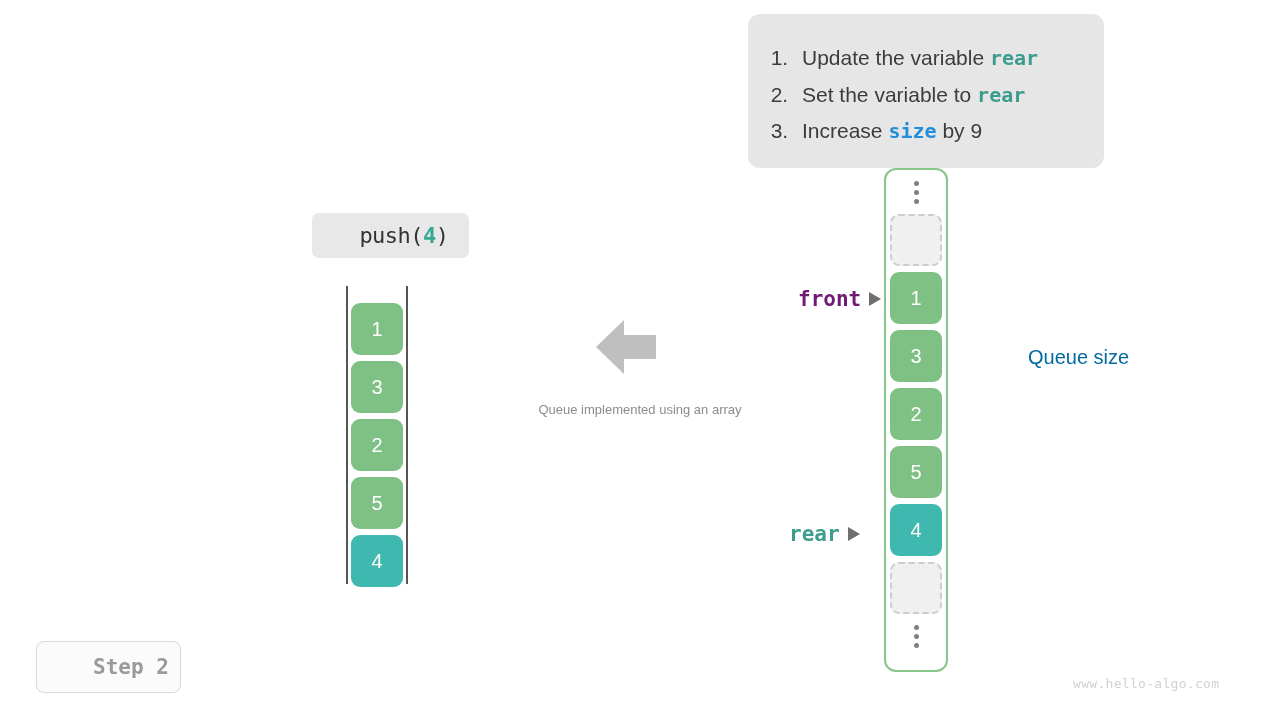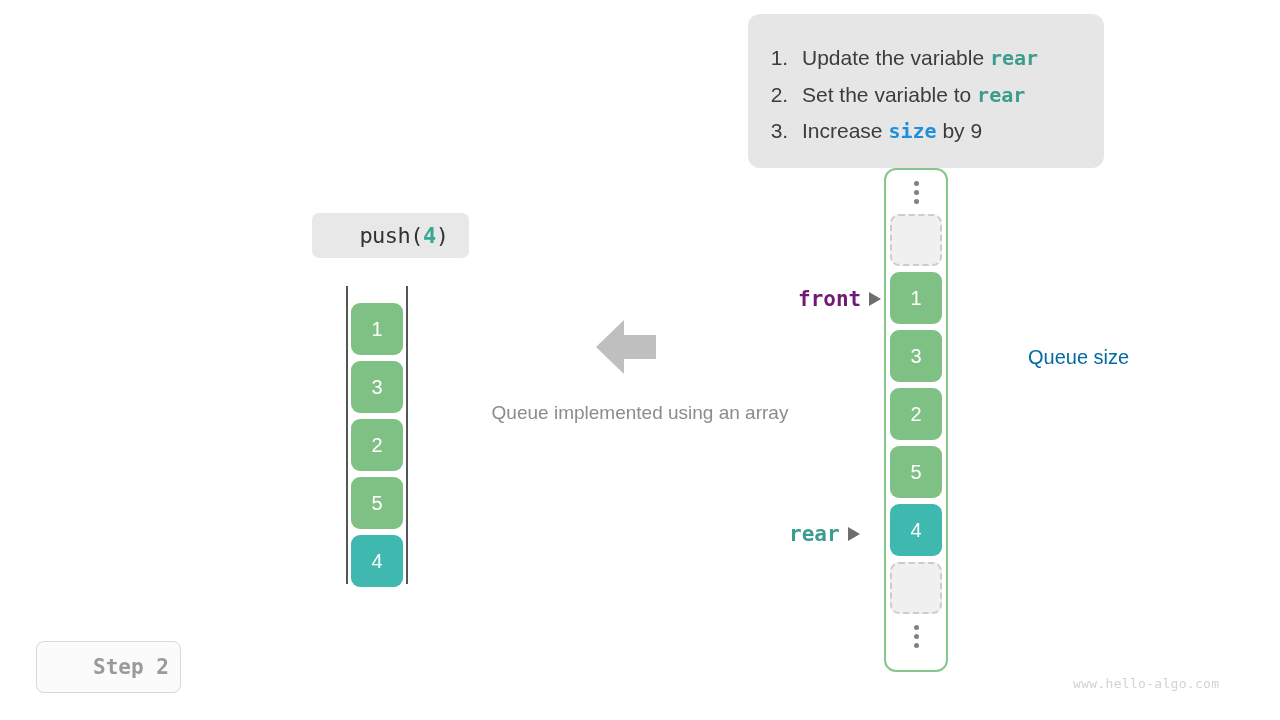--- a/index.html
+++ b/index.html
@@ -120,21 +120,21 @@
     top: 320px;
     width: 60px;
     height: 54px;
   }
   .caption {
     position: absolute;
     left: 440px;
     top: 402px;
     width: 400px;
     text-align: center;
-    font-size: 19px;
+    font-size: 13px;
     color: #8c8c8c;
   }
 
   
   .array-box {
     position: absolute;
     left: 884px;
     top: 168px;
     width: 64px;
     height: 504px;

